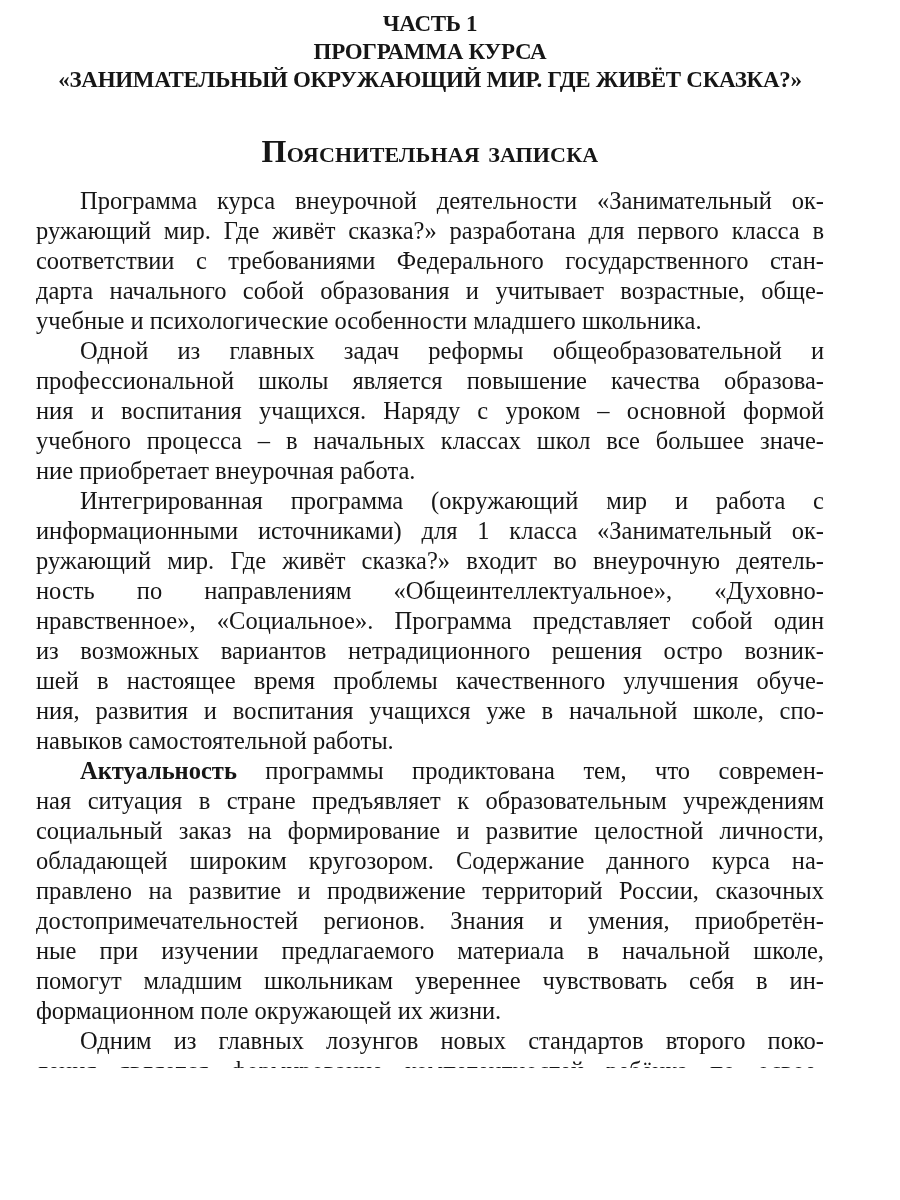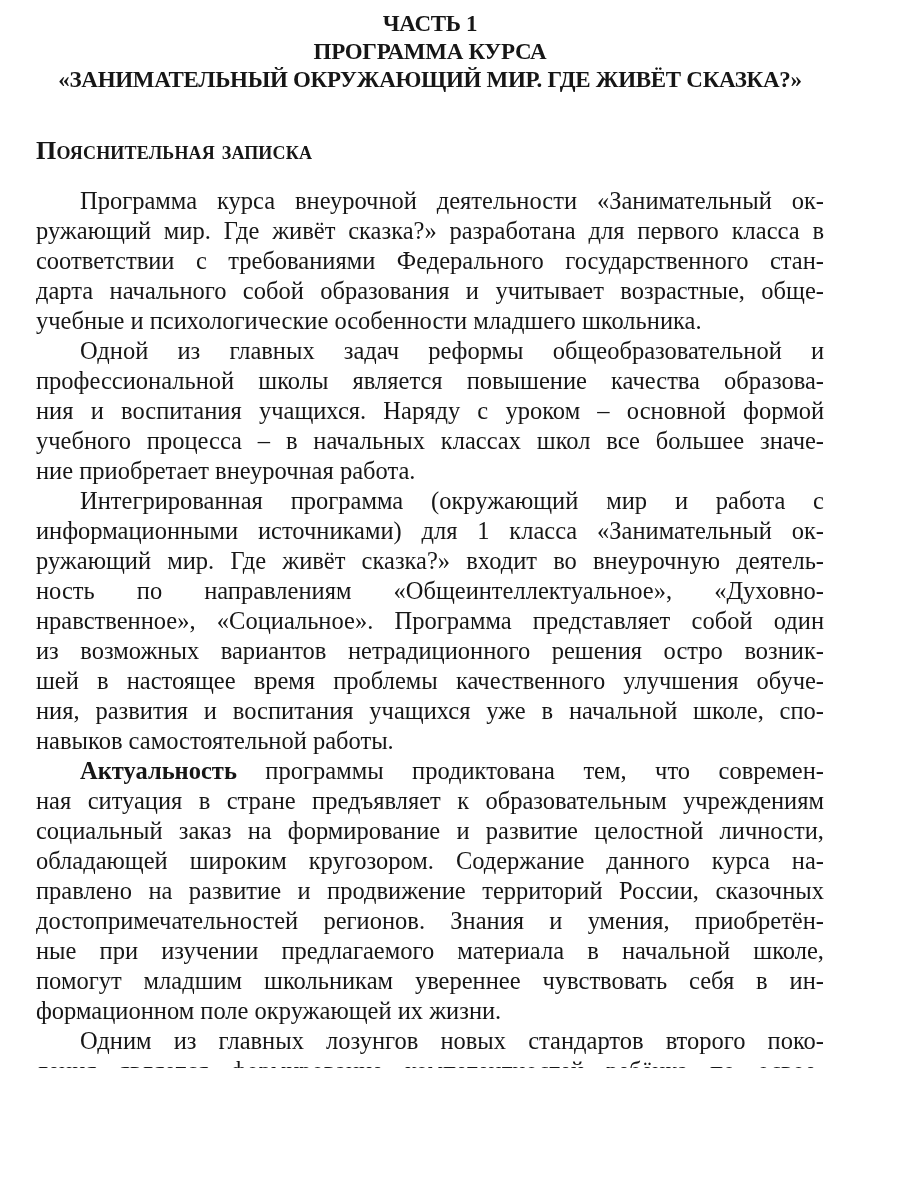--- a/index.html
+++ b/index.html
@@ -26,22 +26,23 @@
     text-align: center;
     font-weight: bold;
     font-size: 23px;
     line-height: 28px;
     letter-spacing: -0.3px;
   }
   .pt-line { white-space: nowrap; }
   
   .section-heading {
     margin: 43px 0 0 0;
+    text-align: center;
     font-weight: bold;
-    font-size: 26px;
+    font-size: 32px;
     line-height: 28px;
     font-variant: small-caps;
     letter-spacing: 0.2px;
   }
   
   .body-text {
     margin-top: 21px;
     font-size: 24.5px;
     line-height: 30px;
   }

